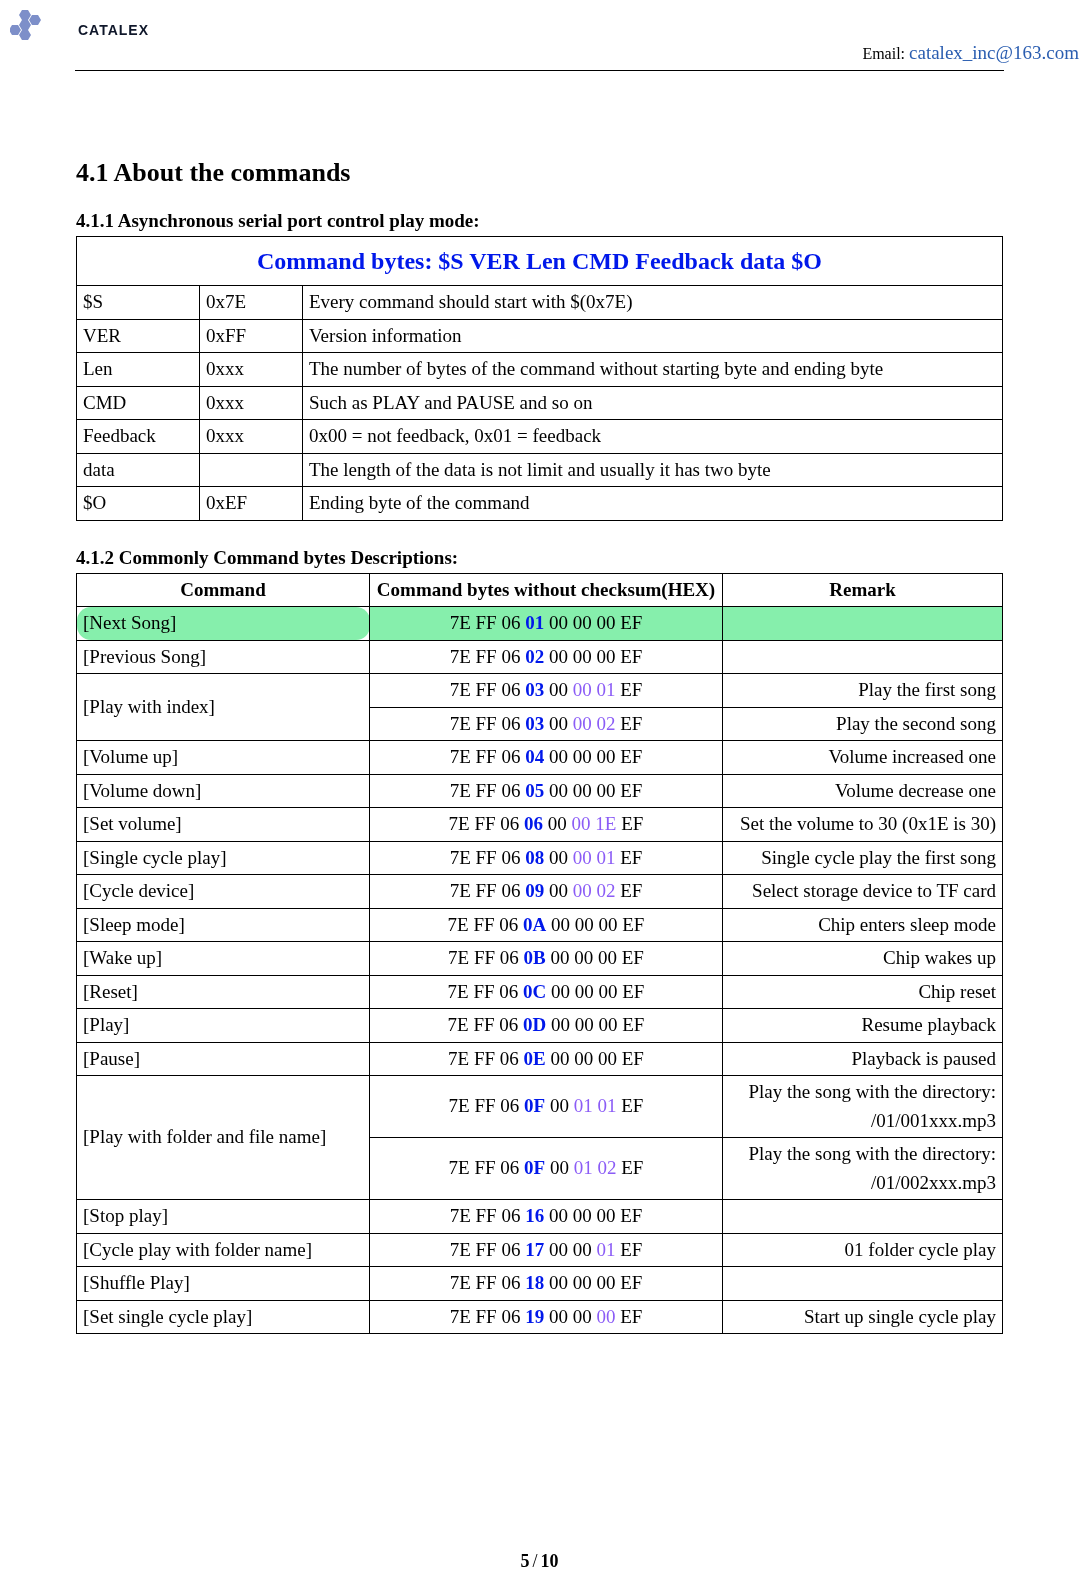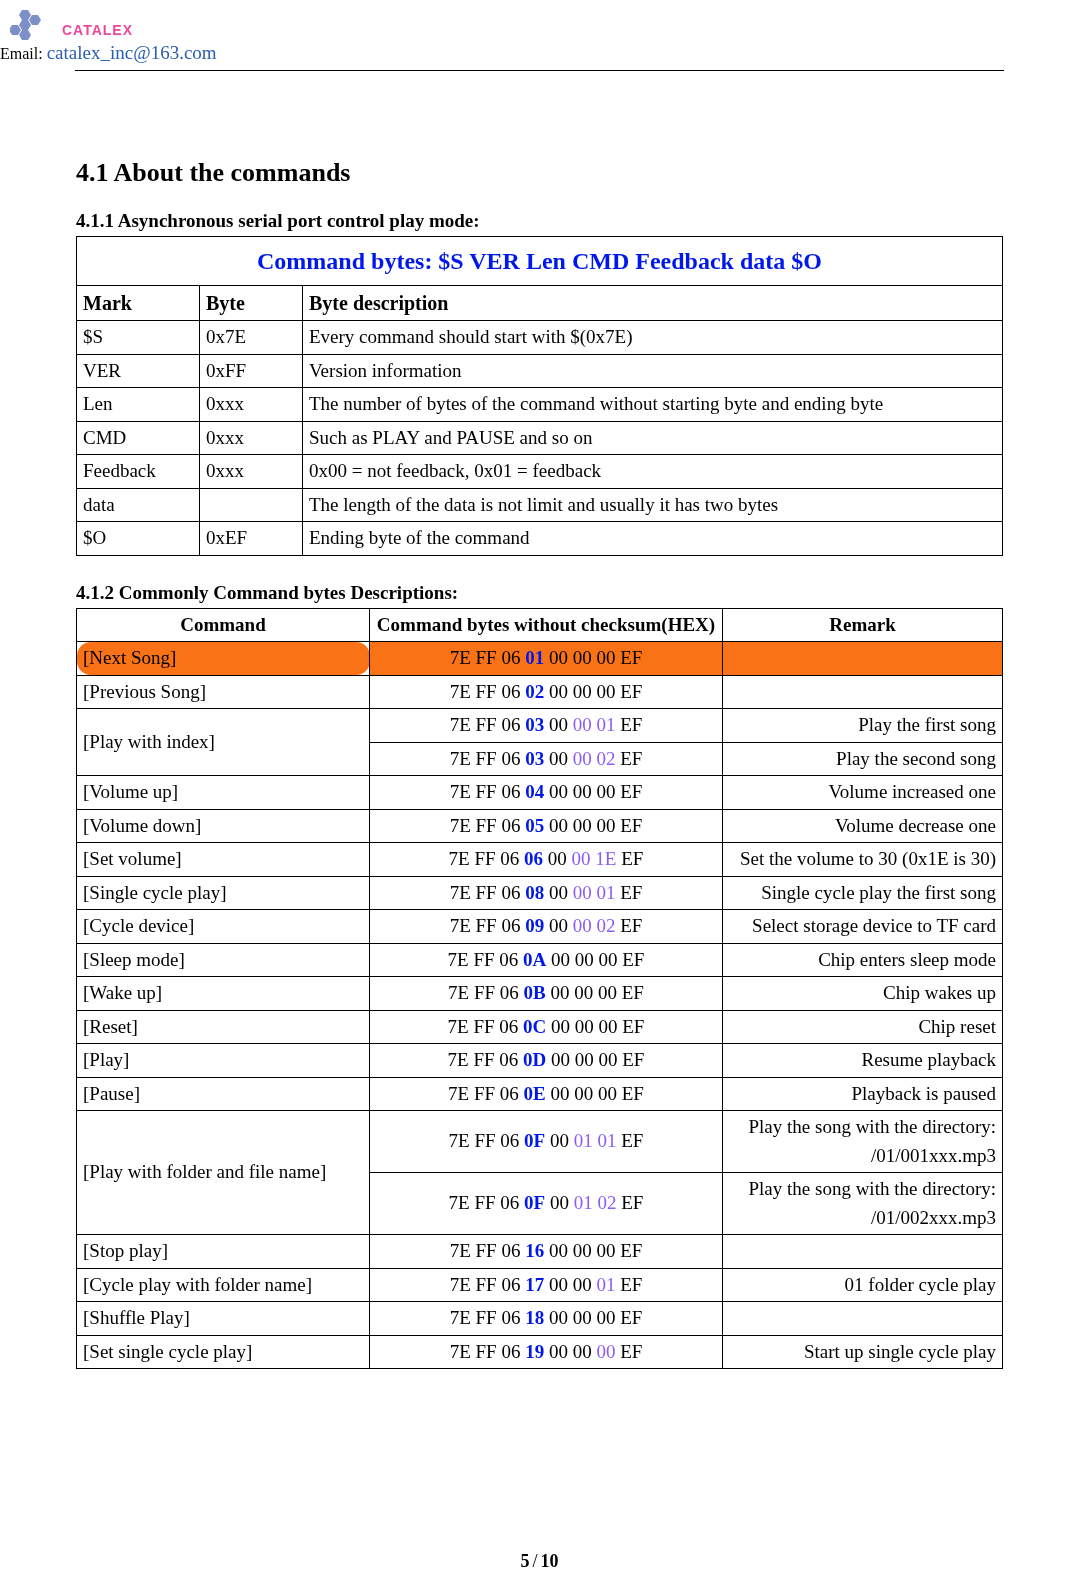--- a/index.html
+++ b/index.html
@@ -27,34 +27,34 @@
     display: flex;
     align-items: center;
   }
   .logo-hex {
     position: relative;
     width: 48px;
     height: 44px;
   }
   .logo-hex svg { display:block; }
   .brand {
-    color: #ec4899;
+    color: #0f172a;
     font-family: Arial, sans-serif;
     font-weight: bold;
     font-size: 14px;
     letter-spacing: 1px;
-    margin-left: 4px;
+    margin-left: 20px;
     text-align: right;
   }
   .email-line {
     position: absolute;
     left: 0;
     right: 0;
     top: 42px;
-    text-align: left;
+    text-align: right;
     font-size: 17px;
   }
   .email-label { color:#000; font-size:16px; }
   .email-val { color:#2a5db0; font-size:19px; }
   .hr {
     position: absolute;
     left: 75px;
     right: 75px;
     top: 70px;
     border-top: 1.5px solid #000;
@@ -107,21 +107,21 @@
 
   .t2 th {
     font-weight: bold;
     text-align: center;
   }
   .t2 td.cmd-col { text-align: left; }
   .t2 td.bytes-col { text-align: center; }
   .t2 td.remark-col { text-align: right; }
   .t2 .col-a { width: 280px; border-radius: 14px; }
   .t2 .col-b { width: 340px; }
-  .t2 .shade td { background: #f97316; }
+  .t2 .shade td { background: #86efac; }
   .cmdb { color:#0018ea; font-weight:bold; }
   .blk  { color:#8b5cf6; font-weight:normal; }
 
   .footer {
     position: absolute;
     left: 0; right: 0;
     bottom: 20px;
     text-align: center;
     font-weight: bold;
     font-size: 18px;
@@ -157,25 +157,20 @@
   <div class="content">
     <h2 class="sub">4.1 About the commands</h2>
 
     <div class="subsub">4.1.1 Asynchronous serial port control play mode:</div>
 
     <table class="t1">
       <tbody>
           <tr>
             <td colspan="3" class="t1-title">Command bytes: $S VER Len CMD Feedback data $O</td>
           </tr>
-      <tr class="t1-head">
-        <td class="col-mark">Mark</td>
-        <td class="col-byte">Byte</td>
-        <td>Byte description</td>
-      </tr>
       </tbody>
         <tbody id="t1body">
           <tr>
             <td class="col-mark">$S</td>
             <td class="col-byte">0x7E</td>
             <td>Every command should start with $(0x7E)</td>
           </tr>
           <tr>
             <td class="col-mark">VER</td>
             <td class="col-byte">0xFF</td>
@@ -192,21 +187,21 @@
             <td>Such as PLAY and PAUSE and so on</td>
           </tr>
           <tr>
             <td class="col-mark">Feedback</td>
             <td class="col-byte">0xxx</td>
             <td>0x00 = not feedback, 0x01 = feedback</td>
           </tr>
           <tr>
             <td class="col-mark">data</td>
             <td class="col-byte"></td>
-            <td>The length of the data is not limit and usually it has two bytes</td>
+            <td>The length of the data is not limit and usually it has two byte</td>
           </tr>
           <tr>
             <td class="col-mark">$O</td>
             <td class="col-byte">0xEF</td>
             <td>Ending byte of the command</td>
           </tr>
         </tbody>
     </table>
 
     <div class="subsub" style="margin-top:26px;">4.1.2 Commonly Command bytes Descriptions:</div>

